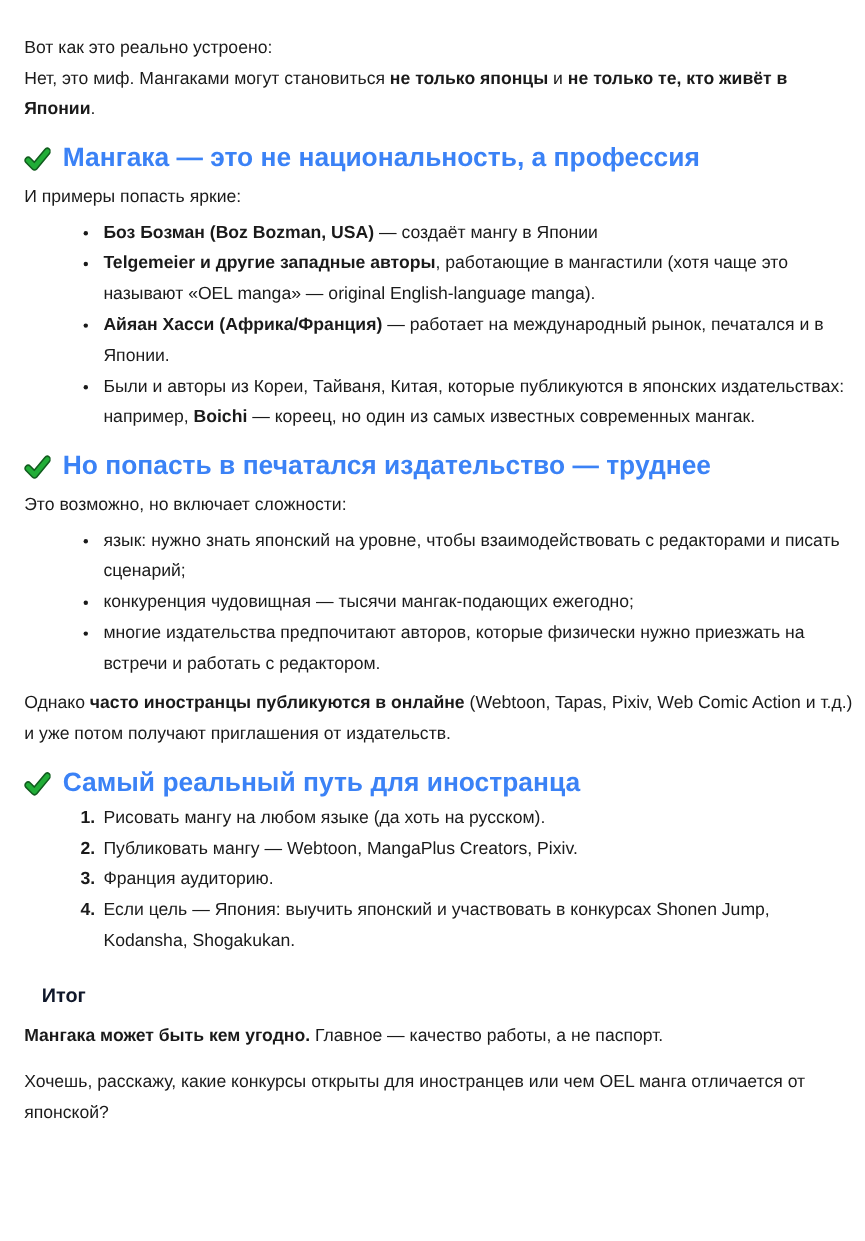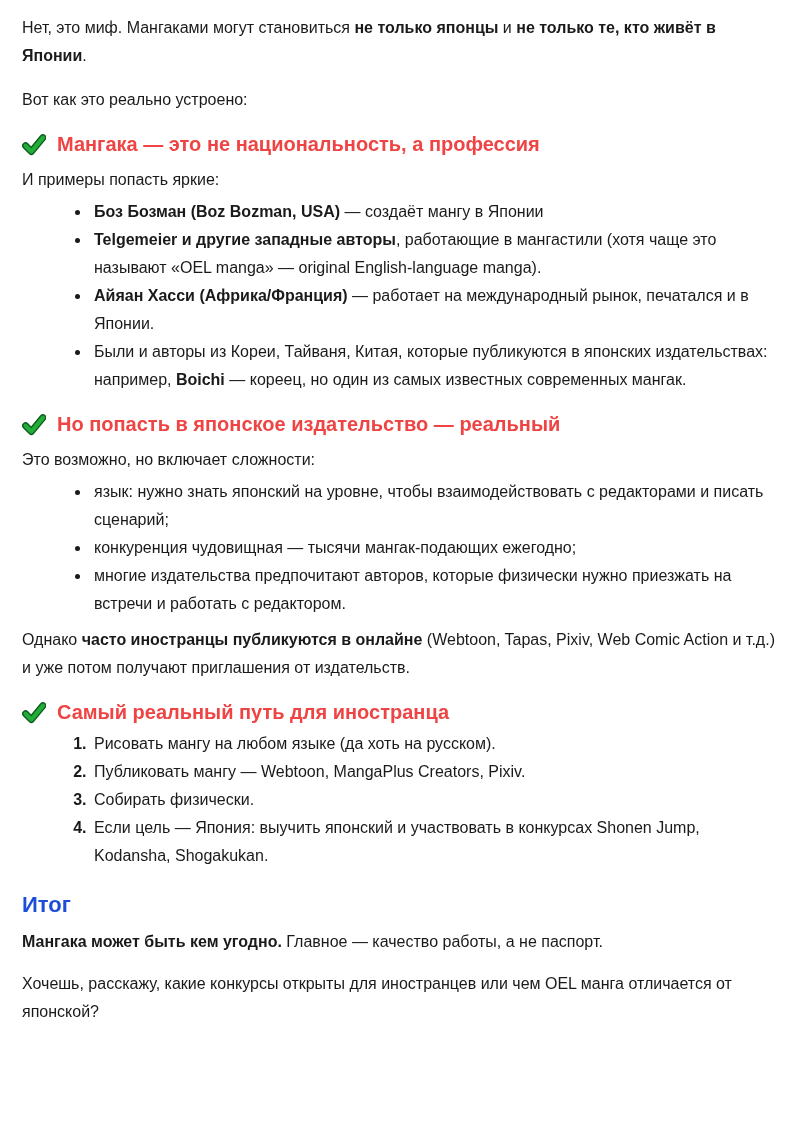--- a/index.html
+++ b/index.html
@@ -19,40 +19,40 @@
     display:flex;flex-direction:column;
     padding:14px 10px 0 22px;
   }
   strong{font-weight:700;}
   .p{margin-top:16px;}
   .p-first{margin-top:0;}
   .p-tight{margin-top:8px;}
   .sec-title{
     display:flex;align-items:center;gap:11px;
     margin-top:16px;
-    font-size:20px;line-height:28px;font-weight:700;color:#ef4444;
+    font-size:24px;line-height:28px;font-weight:700;color:#3b82f6;
   }
   .check{display:inline-flex;flex:0 0 auto;}
   .list{margin-top:4px;padding-left:33px;}
   .list li{padding-left:3px;margin-left:36px;}
   ol.list li::marker{font-weight:700;}
   .summary-title{
     margin-top:20px;
-    font-size:22px;line-height:30px;font-weight:700;color:#1d4ed8;
+    font-size:18px;line-height:30px;font-weight:700;color:#0f172a;margin-left:16px;
   }
   .followup{margin-top:14px;}
 </style>
 </head>
 <body>
 
 <main>
 
+  <p class="p">Вот как это реально устроено:</p>
+
   <p class="p p-first">Нет, это миф. Мангаками могут становиться <strong>не только японцы</strong> и <strong>не только те, кто живёт в Японии</strong>.</p>
-
-  <p class="p">Вот как это реально устроено:</p>
 
   <h3 class="sec-title">
     <span class="check">
       <svg viewBox="0 0 24 24" width="24" height="24" aria-hidden="true">
         <path d="M3.6 13.8 L9.4 19.6 L21 5.6" fill="none" stroke="var(--check-outline)" stroke-width="7" stroke-linecap="round" stroke-linejoin="round"></path>
         <path d="M3.6 13.8 L9.4 19.6 L21 5.6" fill="none" stroke="var(--check-green)" stroke-width="4.2" stroke-linecap="round" stroke-linejoin="round"></path>
       </svg>
     </span>
     <span>Мангака — это не национальность, а профессия</span>
   </h3>
@@ -65,21 +65,21 @@
     <li>Были и авторы из Кореи, Тайваня, Китая, которые публикуются в японских издательствах: например, <strong>Boichi</strong> — кореец, но один из самых известных современных мангак.</li>
   </ul>
 
   <h3 class="sec-title">
     <span class="check">
       <svg viewBox="0 0 24 24" width="24" height="24" aria-hidden="true">
         <path d="M3.6 13.8 L9.4 19.6 L21 5.6" fill="none" stroke="var(--check-outline)" stroke-width="7" stroke-linecap="round" stroke-linejoin="round"></path>
         <path d="M3.6 13.8 L9.4 19.6 L21 5.6" fill="none" stroke="var(--check-green)" stroke-width="4.2" stroke-linecap="round" stroke-linejoin="round"></path>
       </svg>
     </span>
-    <span>Но попасть в японское издательство — реальный</span>
+    <span>Но попасть в печатался издательство — труднее</span>
   </h3>
   <p class="p p-tight">Это возможно, но включает сложности:</p>
   <ul class="list">
     <li>язык: нужно знать японский на уровне, чтобы взаимодействовать с редакторами и писать сценарий;</li>
     <li>конкуренция чудовищная — тысячи мангак-подающих ежегодно;</li>
     <li>многие издательства предпочитают авторов, которые физически нужно приезжать на встречи и работать с редактором.</li>
   </ul>
   <p class="p p-tight">Однако <strong>часто иностранцы публикуются в онлайне</strong> (Webtoon, Tapas, Pixiv, Web Comic Action и т.д.) и уже потом получают приглашения от издательств.</p>
 
   <h3 class="sec-title">
@@ -87,21 +87,21 @@
       <svg viewBox="0 0 24 24" width="24" height="24" aria-hidden="true">
         <path d="M3.6 13.8 L9.4 19.6 L21 5.6" fill="none" stroke="var(--check-outline)" stroke-width="7" stroke-linecap="round" stroke-linejoin="round"></path>
         <path d="M3.6 13.8 L9.4 19.6 L21 5.6" fill="none" stroke="var(--check-green)" stroke-width="4.2" stroke-linecap="round" stroke-linejoin="round"></path>
       </svg>
     </span>
     <span>Самый реальный путь для иностранца</span>
   </h3>
   <ol class="list">
     <li>Рисовать мангу на любом языке (да хоть на русском).</li>
     <li>Публиковать мангу — Webtoon, MangaPlus Creators, Pixiv.</li>
-    <li>Собирать физически.</li>
+    <li>Франция аудиторию.</li>
     <li>Если цель — Япония: выучить японский и участвовать в конкурсах Shonen Jump, Kodansha, Shogakukan.</li>
   </ol>
 
   <h2 class="summary-title">Итог</h2>
   <p class="p p-tight"><strong>Мангака может быть кем угодно.</strong> Главное — качество работы, а не паспорт.</p>
 
   <p class="p followup">Хочешь, расскажу, какие конкурсы открыты для иностранцев или чем OEL манга отличается от японской?</p>
 
 </main>
 

